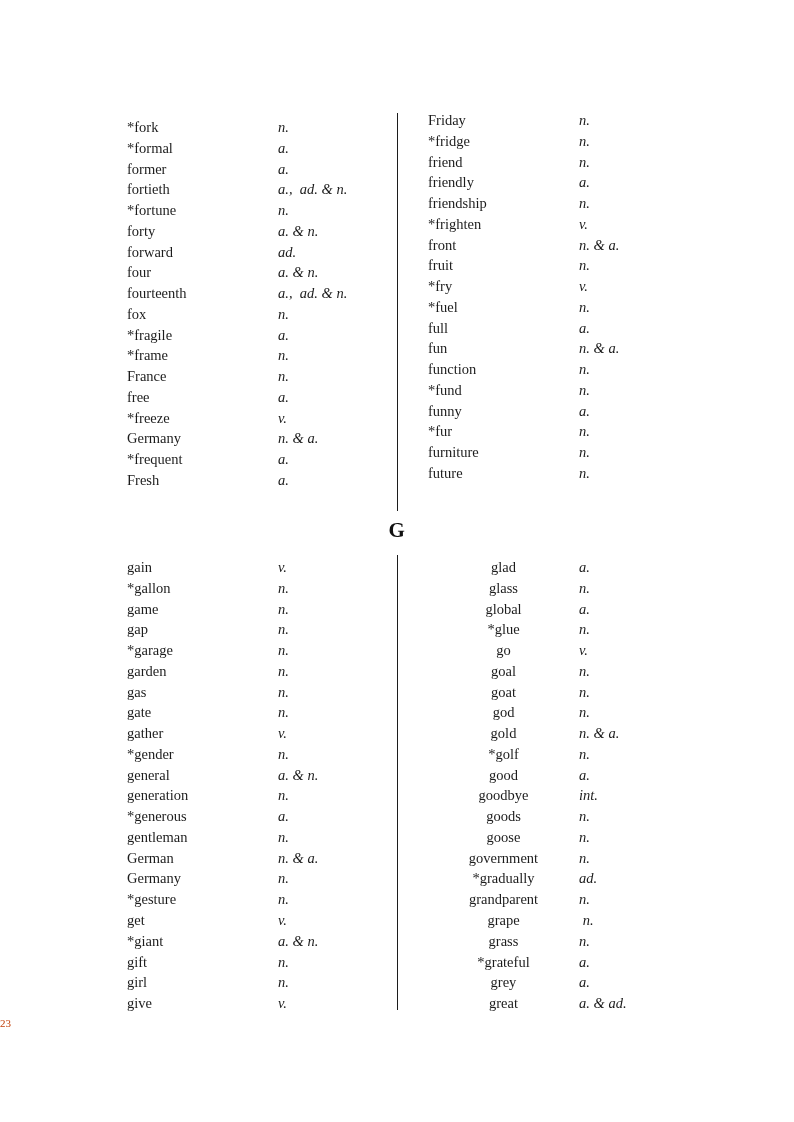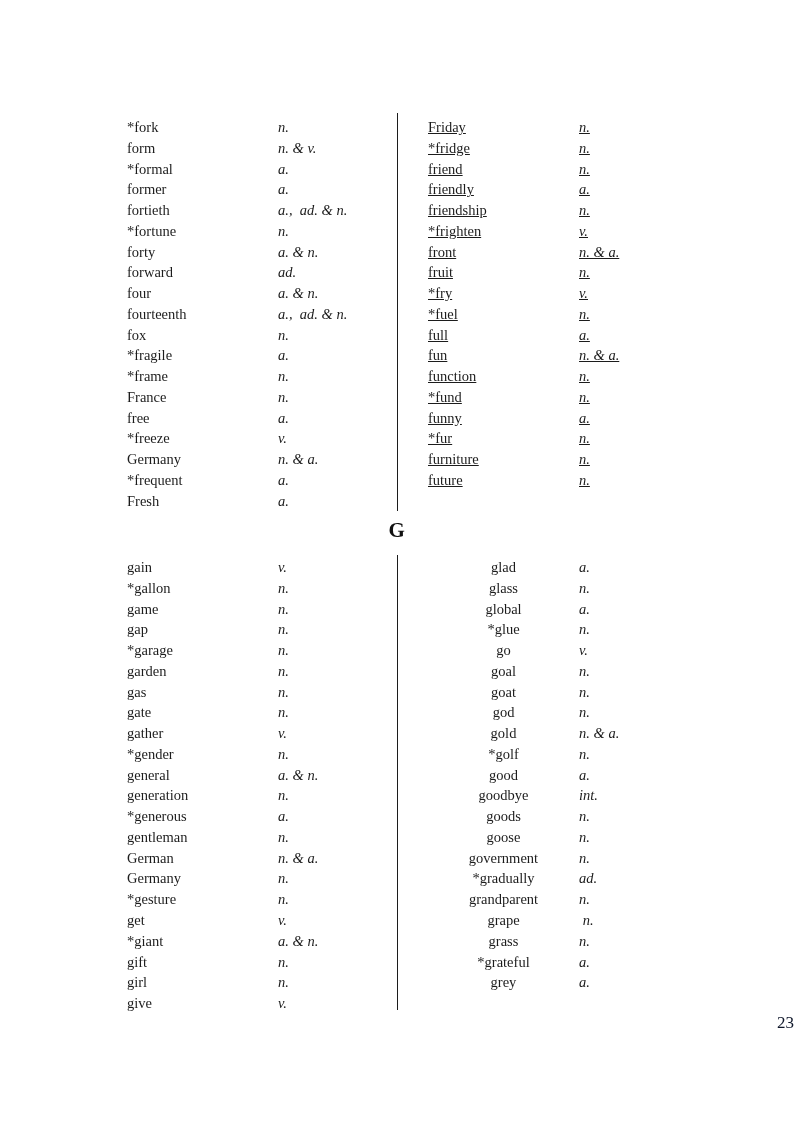--- a/index.html
+++ b/index.html
@@ -37,21 +37,21 @@
     letter-spacing: 0.5px;
   }
   #header-g { top: 520px; }
 
   .col {
     position: absolute;
     width: 286px;
     margin-left: 16px;
   }
   #col-f-left  { left: 111px; top: 117px; }
-  #col-f-right { left: 412px; top: 117px; text-decoration: underline; }
+  #col-f-right { left: 412px; top: 110px; }
   #col-g-left  { left: 111px; top: 557px; }
   #col-g-right { left: 412px; top: 557px; text-align: center; }
 
   .row {
     display: flex;
     height: 20.77px;
     line-height: 20.77px;
     font-size: 14.5px;
     white-space: pre;
   }
@@ -61,46 +61,42 @@
   }
   .pos {
     font-style: italic;
   }
 
   .page-number {
     position: absolute;
     top: 1015px;
     left: 0;
     width: 794px;
-    text-align: right;
-    font-size: 17px;
+    text-align: left;
+    font-size: 11px;
     line-height: 16px;
-    color: #0f172a;
+    color: #c2410c;
   }
 </style>
 </head>
 <body>
 
 <div class="page">
 
   <div class="divider" id="divider-f"></div>
   <div class="divider" id="divider-g"></div>
 
   <div class="section-header" id="header-g">G</div>
 
   <div class="col" id="col-f-left">
   <div class="row">
     <span class="word">*fork</span>
     <span class="pos">n.</span>
   </div>
 
-  <div class="row">
-    <span class="word">form</span>
-    <span class="pos">n. &amp; v.</span>
-  </div>
 
   <div class="row">
     <span class="word">*formal</span>
     <span class="pos">a.</span>
   </div>
 
   <div class="row">
     <span class="word">former</span>
     <span class="pos">a.</span>
   </div>
@@ -482,17 +478,21 @@
   <div class="row">
     <span class="word">*grateful</span>
     <span class="pos">a.</span>
   </div>
 
   <div class="row">
     <span class="word">grey</span>
     <span class="pos">a.</span>
   </div>
 
+  <div class="row">
+    <span class="word">great</span>
+    <span class="pos">a. &amp; ad.</span>
+  </div>
 </div>
 
   <div class="page-number">23</div>
 
 </div>
 
 </body></html>

